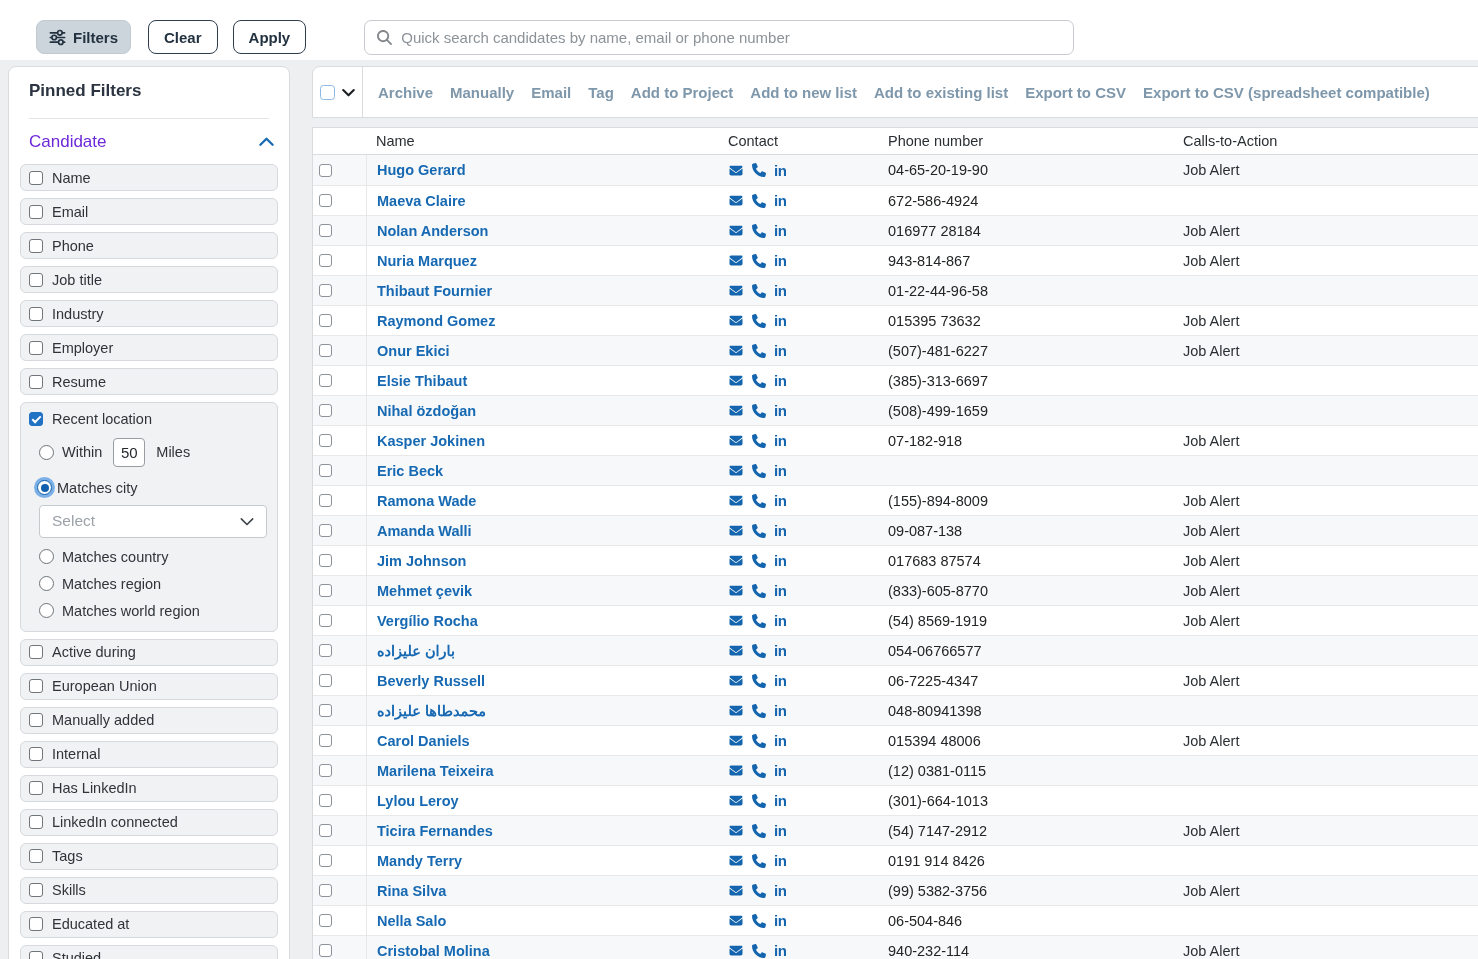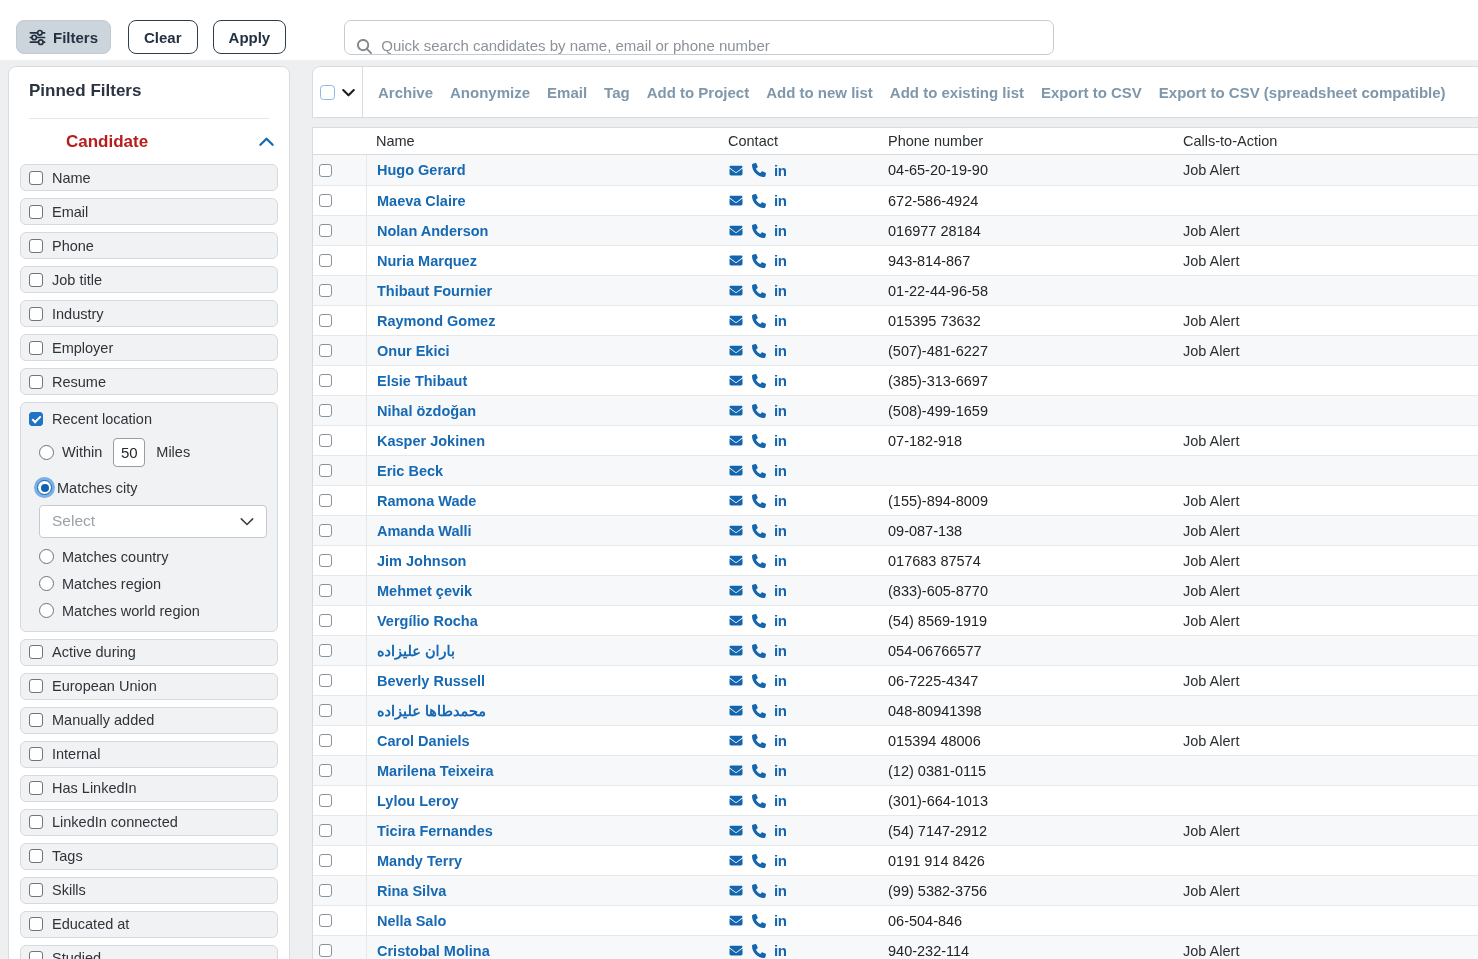--- a/index.html
+++ b/index.html
@@ -5,38 +5,38 @@
   * { margin:0; padding:0; box-sizing:border-box; }
   html,body { width:1478px; height:959px; overflow:hidden; }
   body { background:#edeff0; font-family:"Liberation Sans", sans-serif; color:#24292e; }
 
   
   .topbar { position:absolute; left:0; top:0; width:1478px; height:60px; background:#fff; }
   .topbar-inner { display:flex; align-items:flex-start; padding-top:20px; }
   .btn { height:34px; display:inline-flex; align-items:center; gap:7px; border-radius:8px;
          font-size:15px; font-weight:bold; color:#233240; background:#fff;
          border:1.5px solid #2f3e4d; padding:0 15px; cursor:pointer; }
-  .btn-filters { margin-left:16px; background:#ccd4dc; border:1px solid #c2cad2; padding:0 12px; }
+  .btn-filters { margin-left:36px; background:#ccd4dc; border:1px solid #c2cad2; padding:0 12px; }
   .btn-clear { margin-left:17px; }
   .btn-apply { margin-left:15px; }
   .searchbox { margin-left:58px; width:710px; height:35px; border:1px solid #c7cbd0; border-radius:7px;
-               background:#fff; display:flex; align-items:flex-end; }
+               background:#fff; display:flex; align-items:center; }
   .searchbox svg { margin:0 9px 0 12px; flex:none; }
   .searchbox input { border:none; outline:none; flex:1; font-size:15px; color:#333;
                      font-family:"Liberation Sans", sans-serif; background:transparent; }
   .searchbox input::placeholder { color:#8c9298; }
 
   
   .sidebar { position:absolute; left:8px; top:66px; width:282px; height:920px; background:#fff;
              border:1px solid #d9dcdf; border-radius:8px 8px 0 0; padding:0 11px; }
   .sb-title { font-size:17px; font-weight:bold; color:#2b3440; margin:14px 9px 0 9px; }
   .sb-divider { height:1px; background:#e3e5e7; margin:17px 9px 0 9px; }
   .sb-section-head { display:flex; align-items:center; justify-content:space-between;
                      margin:13px 4px 12px 9px; }
-  .sb-section-label { font-size:17px; font-weight:bold; color:#b91c1c;margin-left:37px; }
+  .sb-section-label { font-size:17px; font-weight:normal; color:#6d28d9; }
   .fitem { min-height:27px; background:#f1f2f4; border:1px solid #d6dade; border-radius:6px;
            display:flex; align-items:center; gap:9px; padding-left:8px; margin-bottom:7px;
            font-size:14.5px; color:#2f3439; cursor:pointer; }
   .flabel { line-height:1; padding-top:1px; }
 
   
   .cb { position:relative; flex:none; width:14px; height:14px; background:#fff;
         border:1.5px solid #70757a; border-radius:3px; display:inline-block; cursor:pointer; }
   .cb.checked { background:#2272c4; border-color:#2272c4; }
   .cb.checked::after { content:""; position:absolute; left:2px; top:3px; width:7px; height:3px;
@@ -264,21 +264,21 @@
 
 <div class="action-panel">
   <div class="ap-left">
     <span class="cb blue"></span>
     <svg class="chev" width="13" height="9" viewBox="0 0 16 10" fill="none" stroke="#1b1f23" stroke-width="2.6" stroke-linecap="round" stroke-linejoin="round">
       <polyline points="1.5,2 8,8.5 14.5,2"></polyline>
     </svg>
   </div>
   <div class="ap-links" id="action-links">
       <a class="alink">Archive</a>
-      <a class="alink">Anonymize</a>
+      <a class="alink">Manually</a>
       <a class="alink">Email</a>
       <a class="alink">Tag</a>
       <a class="alink">Add to Project</a>
       <a class="alink">Add to new list</a>
       <a class="alink">Add to existing list</a>
       <a class="alink">Export to CSV</a>
       <a class="alink">Export to CSV (spreadsheet compatible)</a>
     </div>
 </div>
 

